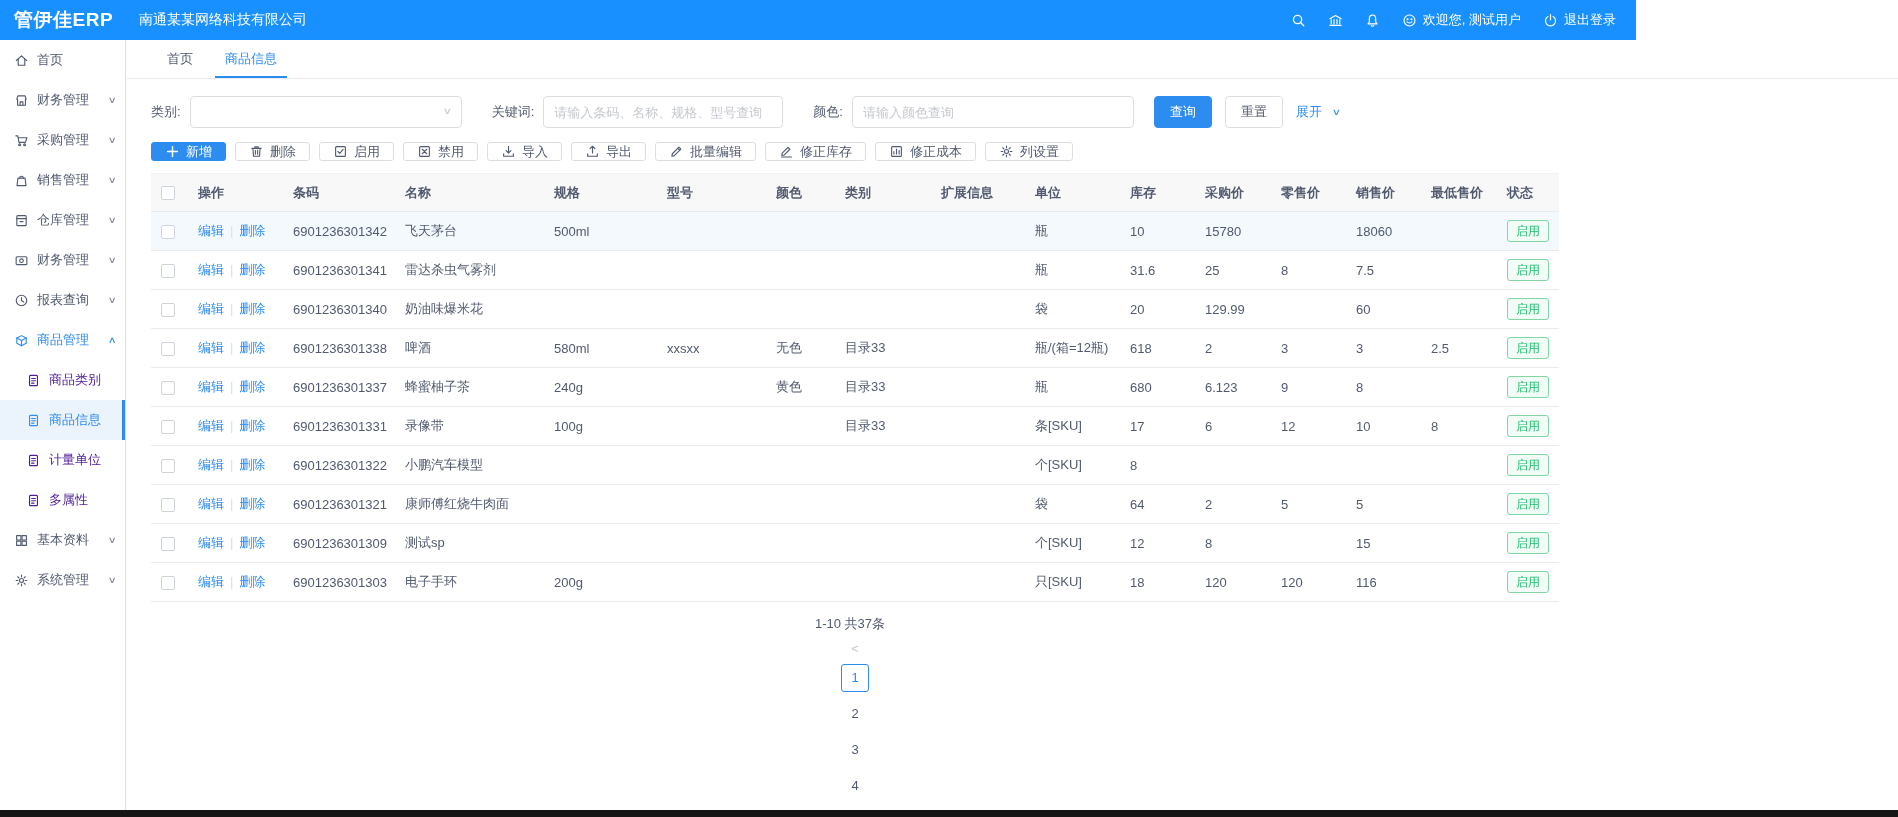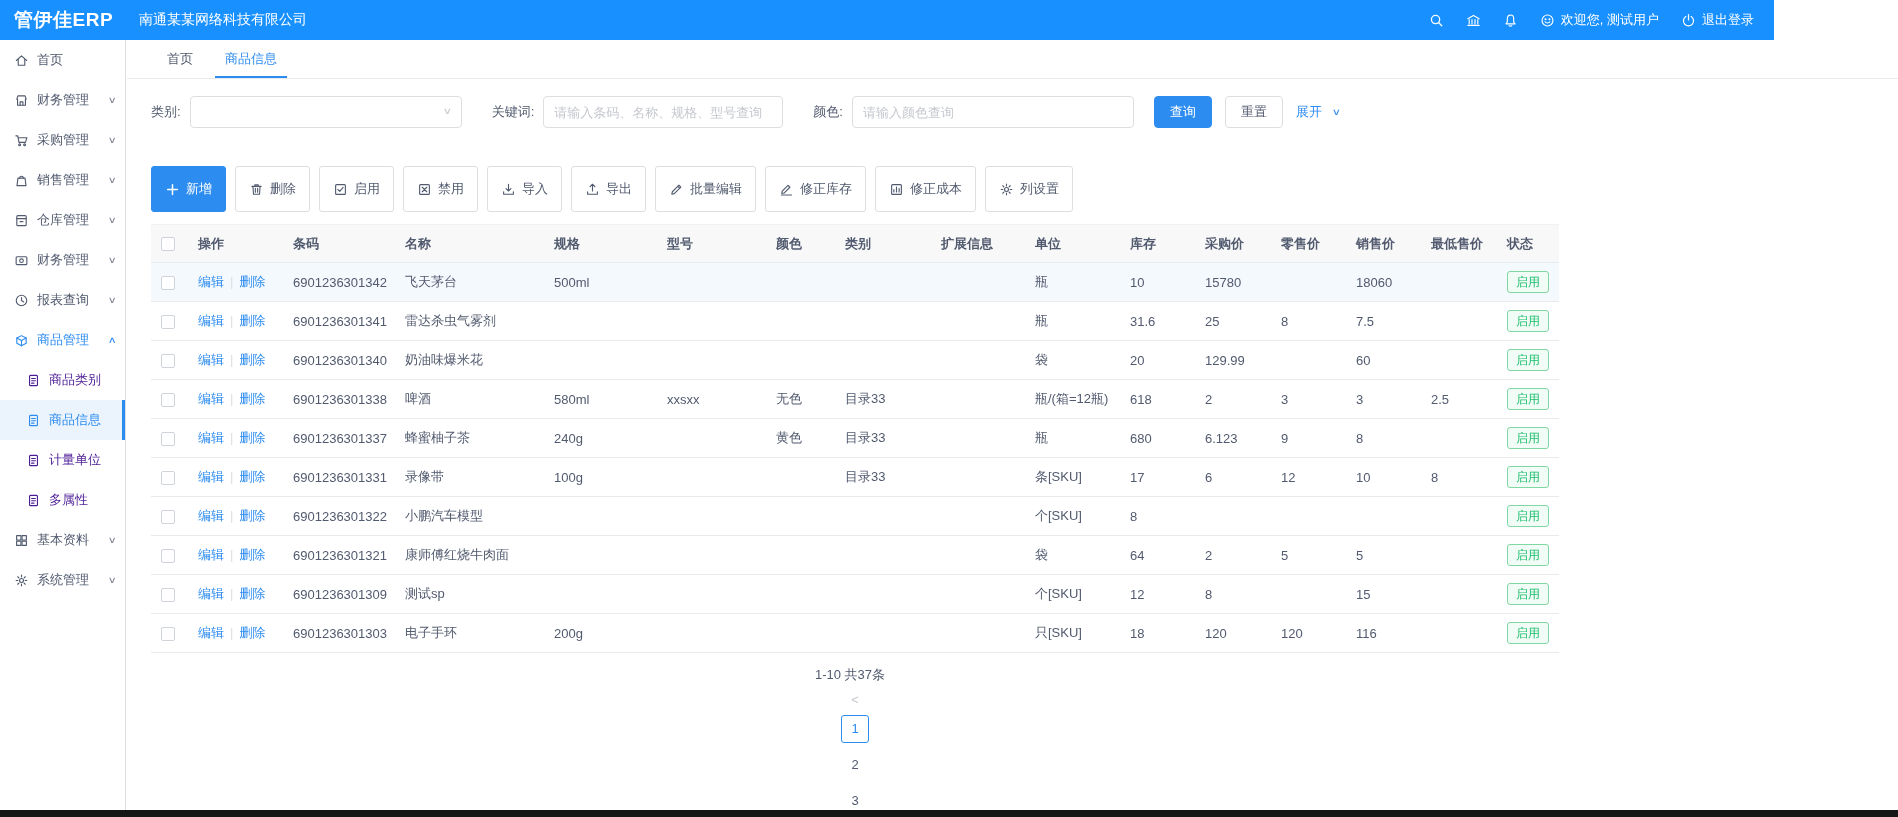--- a/index.html
+++ b/index.html
@@ -2,21 +2,21 @@
 <html><head>
 <meta charset="utf-8">
 <style>
   *{box-sizing:border-box;margin:0;padding:0;}
   html,body{width:1898px;height:817px;}
   body{overflow:hidden;background:#fff;font-family:"Liberation Sans","DejaVu Sans",sans-serif;font-size:13px;color:#515a6e;position:relative;}
   .icon{display:inline-flex;align-items:center;justify-content:center;flex:none;}
   .icon svg{display:block;}
 
   
-  .header{position:absolute;top:0;left:0;width:1774px;height:40px;background:#1890ff;display:flex;align-items:center;color:#fff;z-index:5;text-align:center;}
+  .header{position:absolute;top:0;left:0;width:1636px;height:40px;background:#1890ff;display:flex;align-items:center;color:#fff;z-index:5;text-align:center;}
   .logo{padding-left:14px;font-size:19px;font-weight:700;letter-spacing:.5px;white-space:nowrap;}
   .company{margin-left:26px;font-size:14px;white-space:nowrap;}
   .hright{margin-left:auto;display:flex;align-items:center;gap:22px;padding-right:20px;}
   .hitem{display:flex;align-items:center;gap:6px;cursor:pointer;font-size:13px;white-space:nowrap;}
 
   
   .sidebar{position:absolute;top:40px;left:0;width:126px;bottom:7px;background:#fff;border-right:1px solid #dcdee2;overflow:hidden;}
   .side-item{height:40px;display:flex;align-items:center;gap:8px;padding:0 9px 0 14px;color:#515a6e;cursor:pointer;}
   .side-item .sarrow,.side-sub .sarrow{margin-left:auto;font-size:9px;color:#808695;transform:scaleX(1.35);}
   .side-item.active{color:#2d8cf0;}
@@ -41,21 +41,21 @@
   .finput::placeholder{color:#c5c8ce;}
   .kw{width:240px;margin-right:30px;}
   .colr{width:282px;margin-right:20px;}
   .btn{height:32px;padding:0 15px;border-radius:4px;border:1px solid #dcdee2;background:#fff;color:#515a6e;font-size:13px;cursor:pointer;font-family:inherit;}
   .btn.primary{background:#2d8cf0;border-color:#2d8cf0;color:#fff;margin-right:13px;}
   .expand{color:#2d8cf0;margin-left:13px;cursor:pointer;display:flex;align-items:center;gap:11px;text-decoration:none;}
   .exparrow{font-size:9px;transform:scaleX(1.4);}
 
   
   .toolbar{display:flex;gap:9px;padding:0 24px 12px;}
-  .tbtn{height:46px;display:flex;align-items:center;gap:6px;padding:0 13px;border:1px solid #dcdee2;border-radius:3px;background:#fff;color:#515a6e;font-size:13px;cursor:pointer;font-family:inherit;white-space:nowrap;margin-top:24px;}
+  .tbtn{height:19px;display:flex;align-items:center;gap:6px;padding:0 13px;border:1px solid #dcdee2;border-radius:3px;background:#fff;color:#515a6e;font-size:13px;cursor:pointer;font-family:inherit;white-space:nowrap;}
   .tbtn.primary{background:#2d8cf0;border-color:#2d8cf0;color:#fff;}
 
   
   .grid{margin:0 24px;border-collapse:collapse;table-layout:fixed;width:1408px;border-top:1px solid #f0f1f3;}
   .grid th{background:#f8f8f9;height:38px;font-weight:700;color:#515a6e;text-align:left;padding:0 10px;border-bottom:1px solid #e8eaec;font-size:13px;white-space:nowrap;overflow:hidden;}
   .grid td{height:39px;padding:0 10px;border-bottom:1px solid #e8eaec;white-space:nowrap;overflow:hidden;color:#515a6e;background:#fff;}
   .grid tr.hl td{background:#f4f9fe;}
   .cb{display:inline-block;width:14px;height:14px;border:1px solid #cfd4db;border-radius:2px;background:#fff;vertical-align:middle;cursor:pointer;}
   .lnk{color:#2d8cf0;cursor:pointer;text-decoration:none;}
   .sep{color:#dcdee2;margin:0 6px;}

